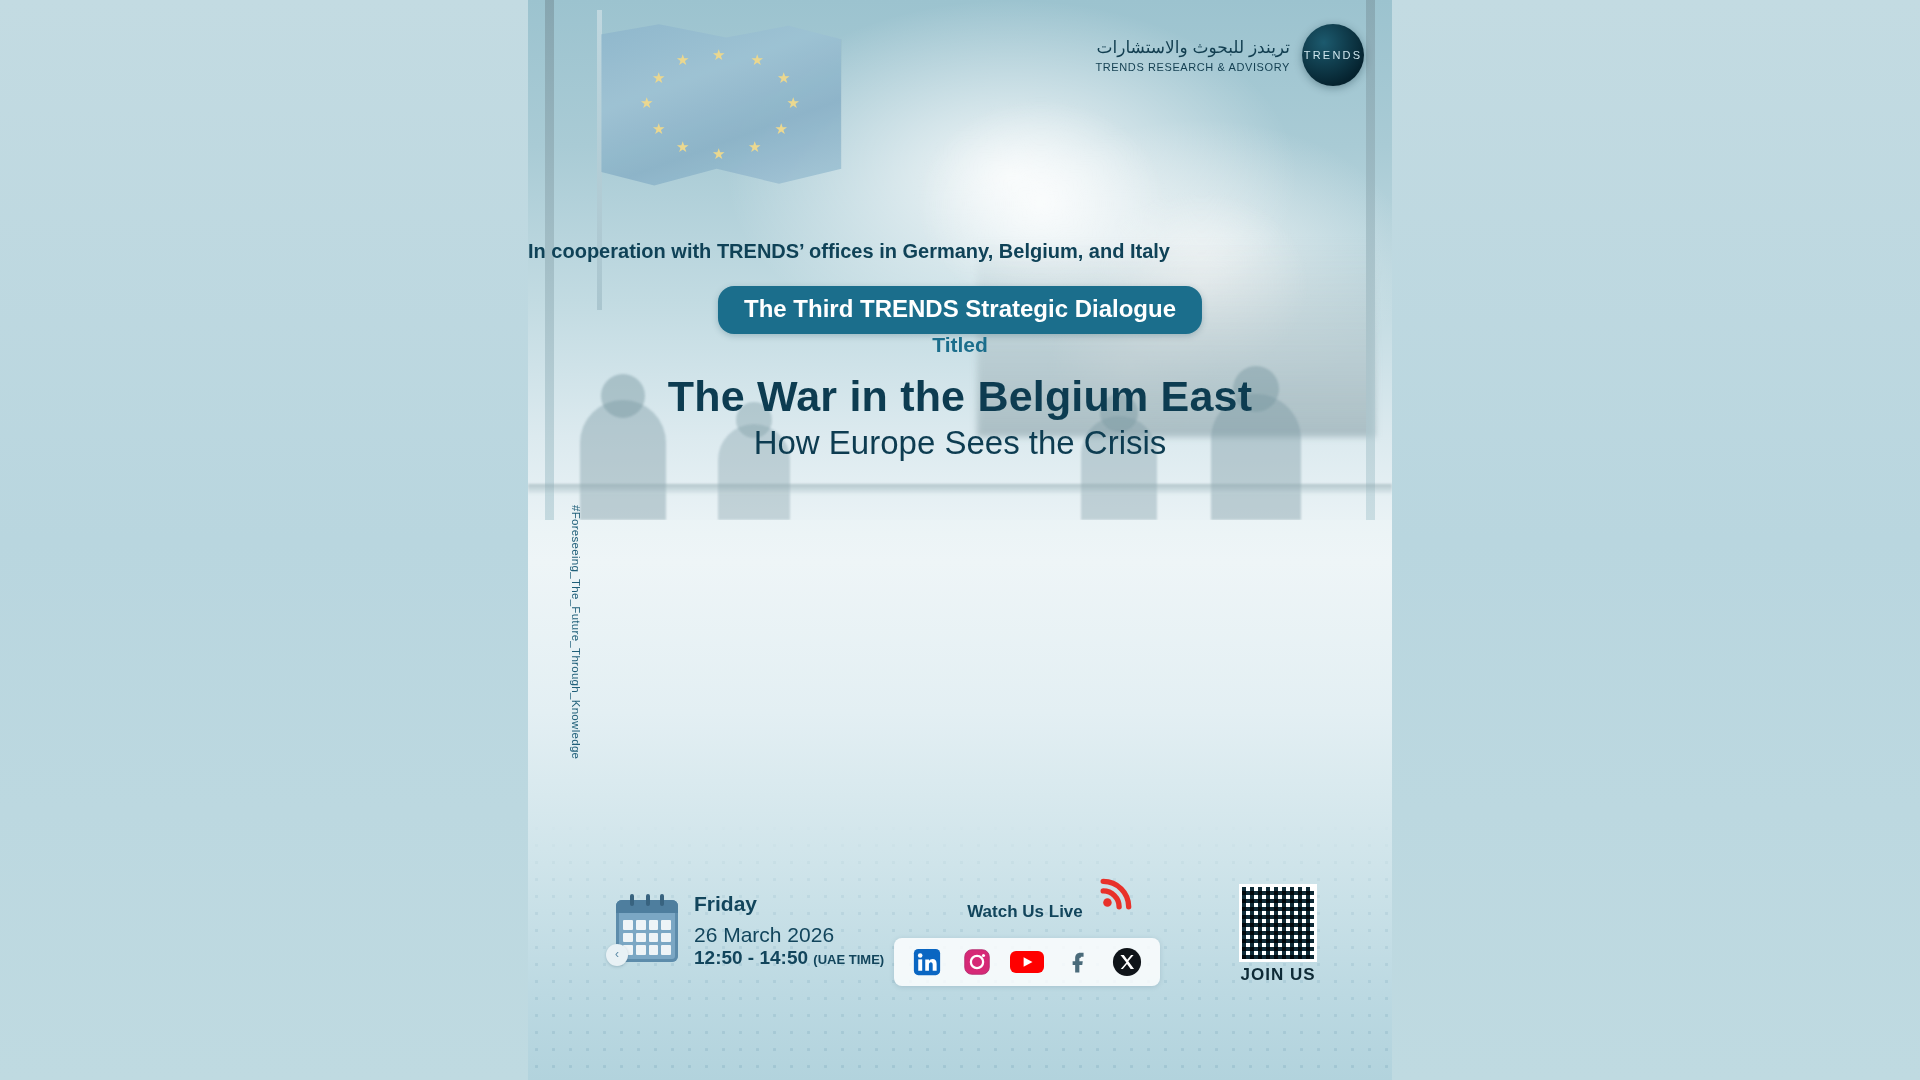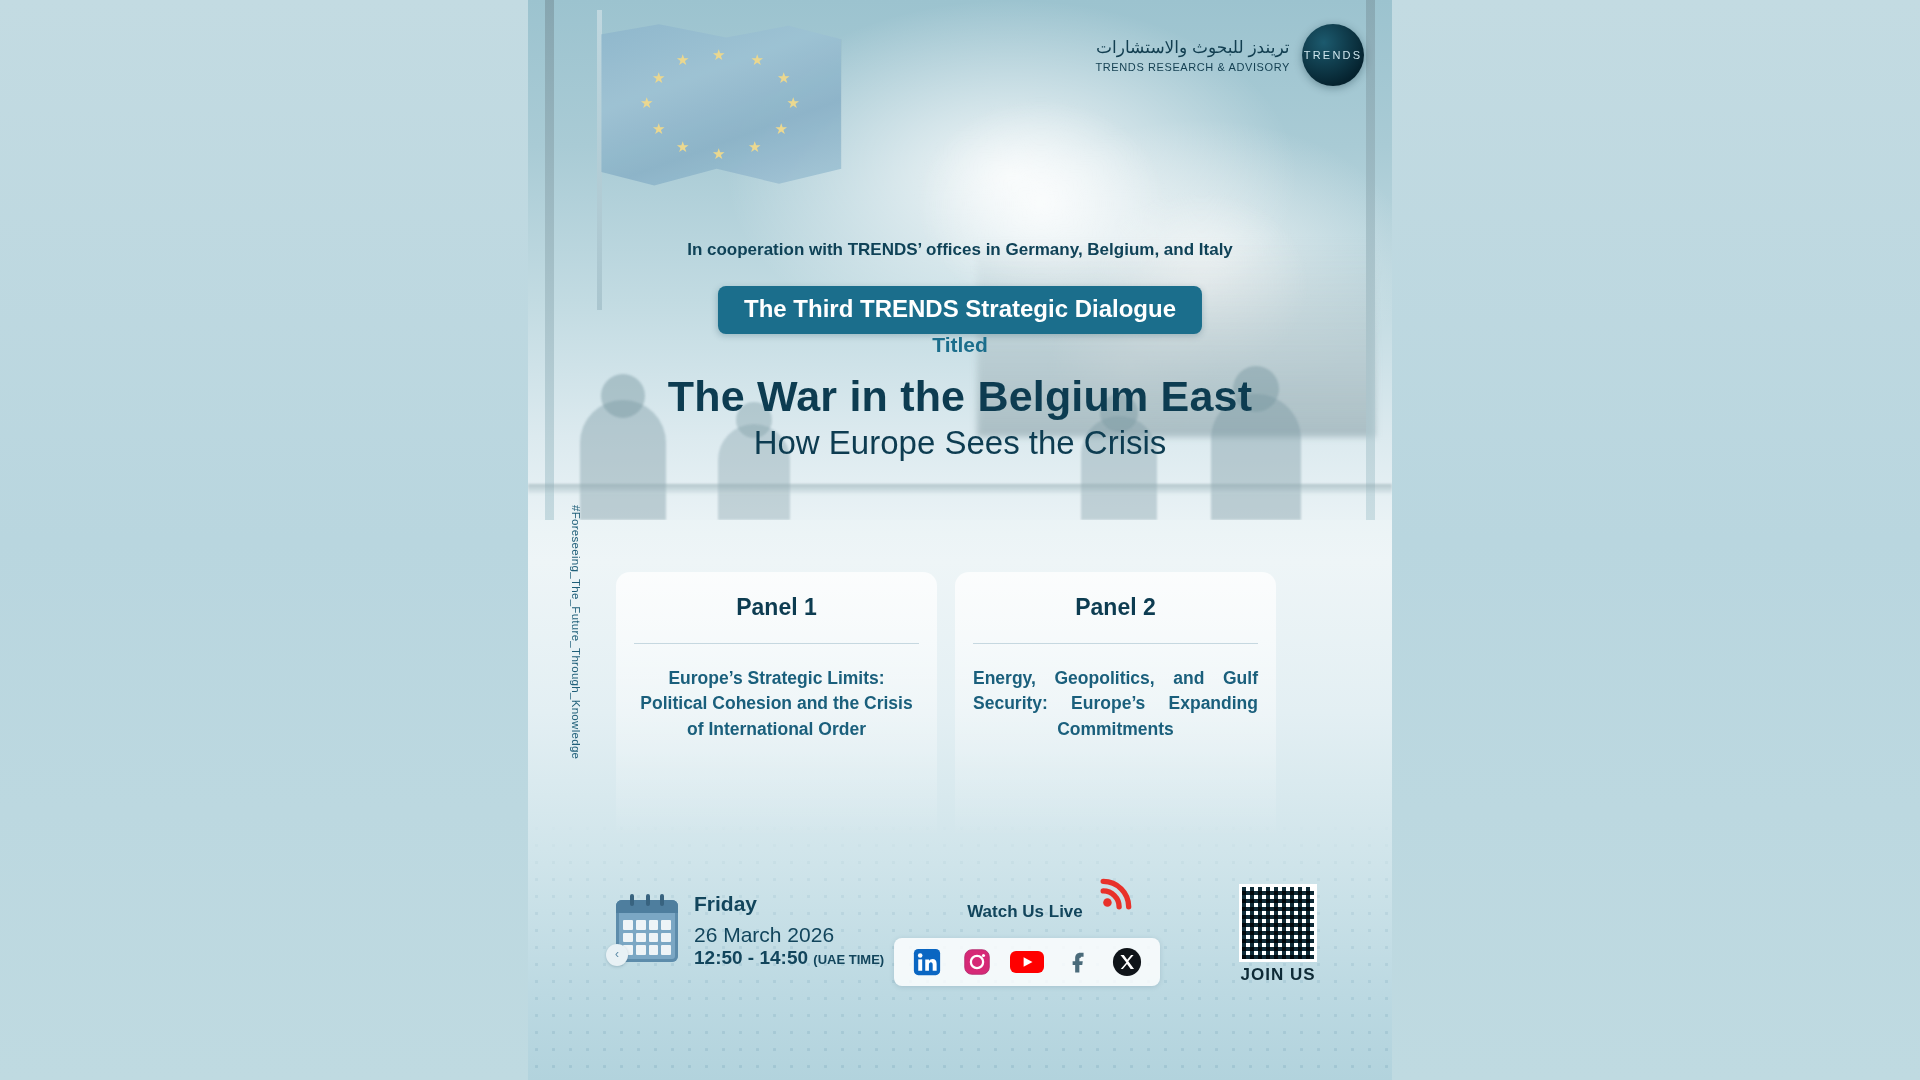--- a/index.html
+++ b/index.html
@@ -104,41 +104,41 @@
     position: absolute; left: 50%; transform: translateX(-50%);
     border-radius: 50%;
     background: rgba(120,150,160,.45);
   }
 
   
   .logo-wrap {
     position: absolute; right: 28px; top: 24px;
     display: flex; align-items: center; gap: 12px;
   }
-  .logo-text { text-align: center; color: #0f3d4f; }
+  .logo-text { text-align: right; color: #0f3d4f; }
   .logo-ar { font-size: 17px; letter-spacing: 1px; color: #123e50; direction: rtl; }
   .logo-en { font-size: 11px; letter-spacing: .6px; color: #123e50; margin-top: 3px; }
   .logo-badge {
     width: 62px; height: 62px; border-radius: 50%;
     background: radial-gradient(circle at 35% 30%, #1c5a6e, #05222e 75%);
     color: #cfe6ee; display: flex; align-items: center; justify-content: center;
     font-size: 11px; letter-spacing: 2.2px;
     box-shadow: 0 2px 8px rgba(10,40,52,.35);
   }
 
   
   .coop {
     position: absolute; left: 0; right: 0; top: 240px;
-    text-align: center; font-size: 17px; font-weight: bold; color: #0f4257;
+    font-size: 20px; font-weight: bold; color: #0f4257;
   }
   .ribbon {
     position: absolute; left: 50%; transform: translateX(-50%); top: 286px;
     background: #1b6e8c;
     color: #ffffff; font-size: 24px; font-weight: bold;
-    padding: 9px 26px 11px; border-radius: 8px;
+    padding: 9px 26px 11px; border-radius: 16px;
     box-shadow: 0 2px 6px rgba(20,70,90,.25);
     white-space: nowrap;
   }
   .titled {
     position: absolute; left: 0; right: 0; top: 333px;
     text-align: center; font-size: 21px; font-weight: bold; color: #1b6e8c;
   }
   .main-title {
     position: absolute; left: 0; right: 0; top: 372px;
     text-align: center; font-size: 43px; font-weight: bold; color: #0d3c51;
@@ -304,30 +304,20 @@
     </div>
 
     <div class="coop">In cooperation with TRENDS’ offices in Germany, Belgium, and Italy</div>
     <div class="ribbon">The Third TRENDS Strategic Dialogue</div>
     <div class="titled">Titled</div>
     <div class="main-title">The War in the Belgium East</div>
     <div class="sub-title">How Europe Sees the Crisis</div>
 
     <div class="hashtag">#Foreseeing_The_Future_Through_Knowledge</div>
 
-    <div class="panels">
-      <div class="panel">
-        <div class="panel-head">Panel 1</div>
-        <div class="panel-body">Europe’s Strategic Limits: Political Cohesion and the Crisis of International Order</div>
-      </div>
-      <div class="panel">
-        <div class="panel-head">Panel 2</div>
-        <div class="panel-body justify">Energy, Geopolitics, and Gulf Security: Europe’s Expanding Commitments</div>
-      </div>
-    </div>
 
     <div class="dots"></div>
 
     <div class="footer">
 
       <div class="cal">
         <div class="body"></div>
         <div class="top"></div>
         <div class="ring" style="left:14px;"></div>
         <div class="ring" style="left:30px;"></div>

